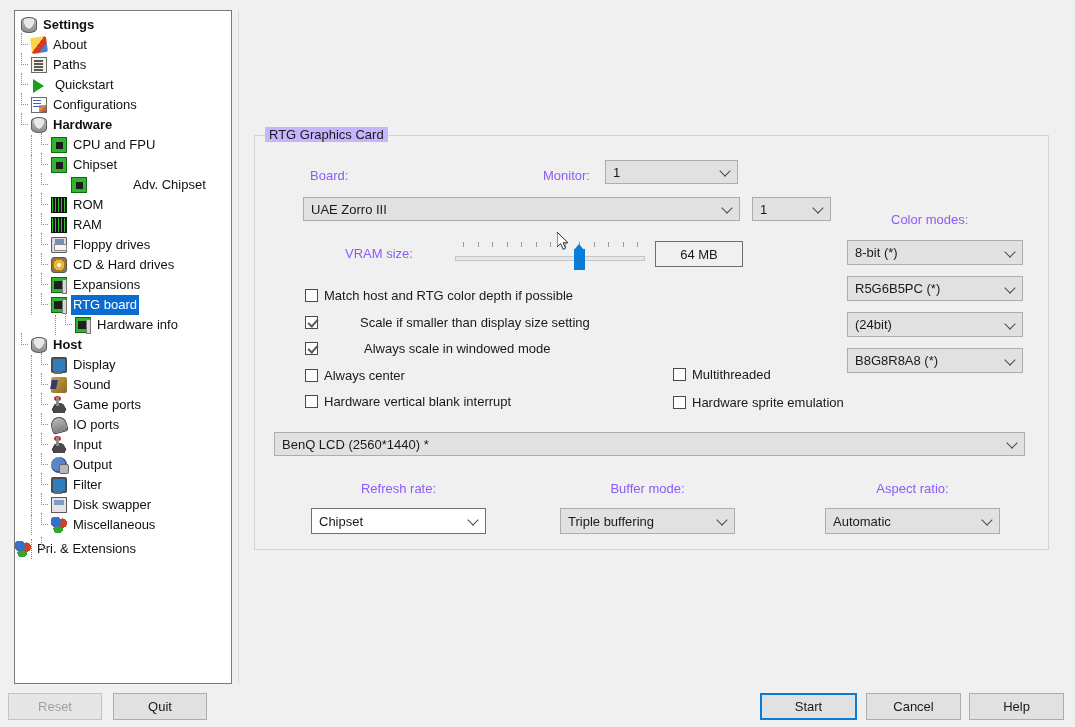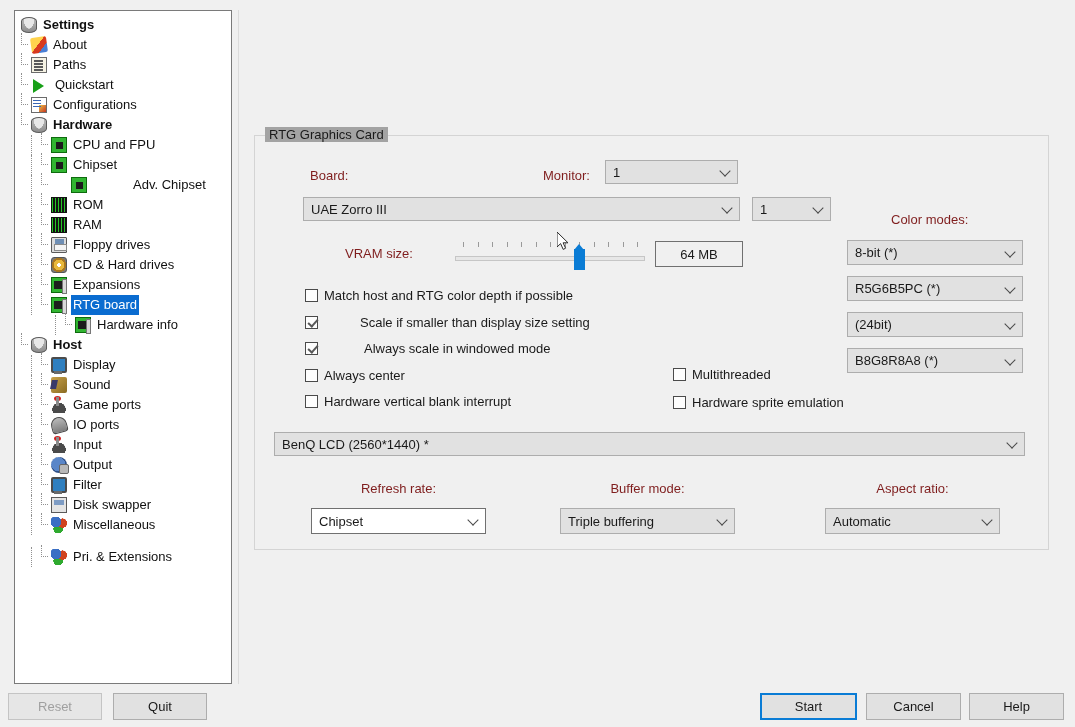--- a/index.html
+++ b/index.html
@@ -111,27 +111,27 @@
   .groupbox {
     position: absolute;
     left: 15px; top: 125px;
     width: 795px; height: 415px;
     border: 1px solid #d4d4d4;
     border-radius: 0;
   }
   .groupbox > .gb-title {
     position: absolute;
     top: -9px; left: 10px;
-    background: #a3a3a3;
+    background: #c4b5fd;
     padding: 0 4px;
     font-size: 13px;
     color: #1a1a1a;
   }
 
-  .lab { position: absolute; font-size: 13px; color: #7f1d1d; white-space: nowrap; }
+  .lab { position: absolute; font-size: 13px; color: #8b5cf6; white-space: nowrap; }
 
   
   .combo {
     position: absolute;
     background: #e1e1e1;
     border: 1px solid #adadad;
     height: 24px;
     display: flex; align-items: center;
     padding-left: 7px;
     font-size: 13px;
@@ -360,21 +360,21 @@
         <span class="dots" style="left: 16px; top: 0px; height: 20px;"></span>
         <span class="ic ic-swap"></span>
         <span class="lbl">Disk swapper</span>
       </div>
       <div class="tree-row" style="padding-left: 36px; margin-top: 0px;">
         <span class="elbow" style="left: 26px; top: -2px; width: 7px; height: 12px;"></span>
         <span class="dots" style="left: 16px; top: 0px; height: 20px;"></span>
         <span class="ic ic-misc"></span>
         <span class="lbl">Miscellaneous</span>
       </div>
-      <div class="tree-row" style="padding-left: 36px; margin-top: 12px; text-align: center;">
+      <div class="tree-row" style="margin-top: 4px; text-align: center;">
         <span class="elbow" style="left: 26px; top: -2px; width: 7px; height: 12px;"></span>
         <span class="dots" style="left: 16px; top: 0px; height: 20px;"></span>
         <span class="ic ic-misc"></span>
         <span class="lbl">Pri. &amp; Extensions</span>
       </div>
     </div>
 
   <div id="content">
 
     <div class="groupbox">

